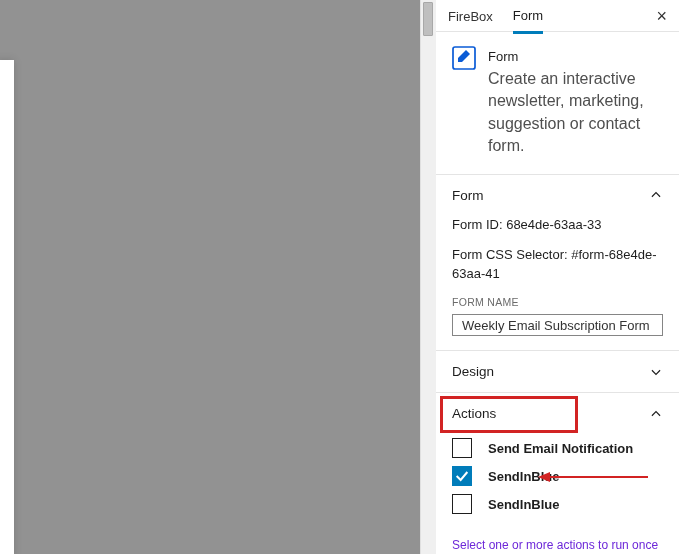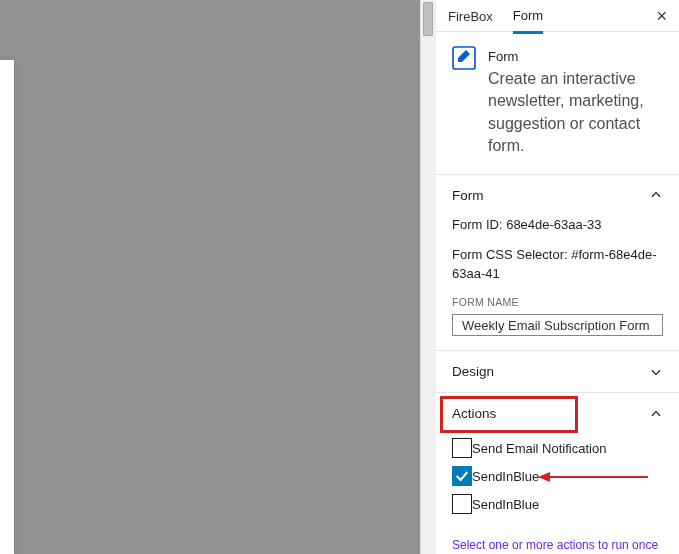--- a/index.html
+++ b/index.html
@@ -153,23 +153,24 @@
     border: 3px solid #d22323;
     pointer-events: none;
   }
   .annot-arrow {
     position: absolute;
     pointer-events: none;
   }
   .checkbox-row {
     display: flex;
     align-items: center;
-    gap: 0;
+    gap: 16px;
     padding: 4px 0;
     cursor: pointer;
+    font-weight: bold;
   }
   .cb {
     width: 20px;
     height: 20px;
     border: 1.5px solid #1e1e1e;
     background: #fff;
     display: flex;
     align-items: center;
     justify-content: center;
     flex-shrink: 0;

